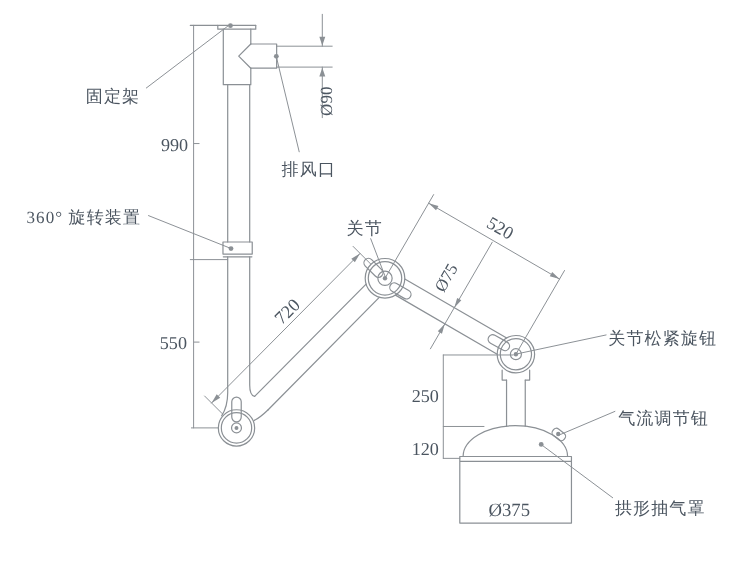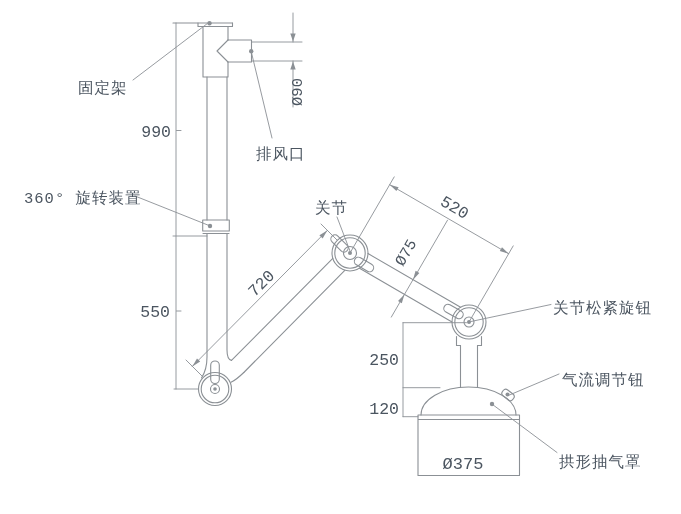--- a/index.html
+++ b/index.html
@@ -3,21 +3,21 @@
 <meta charset="utf-8">
 <style>
   :root{
     --line:#8b9095;
     --text:#4b5560;
     --bg:#ffffff;
   }
   html,body{margin:0;padding:0;background:var(--bg);}
   .page{
     width:662px;height:514px;position:relative;background:var(--bg);
-    font-family:Liberation Mono, monospace;
+    font-family:Liberation Serif, serif;
     overflow:hidden;
   }
   svg{display:block;}
   .ln{stroke:var(--line);fill:none;stroke-width:1.1;stroke-linecap:round;stroke-linejoin:round;}
   .thin{stroke:var(--line);fill:none;stroke-width:0.9;stroke-linecap:round;}
   .arrow{fill:var(--line);stroke:none;}
   .dot{fill:var(--line);stroke:none;}
   text{fill:var(--text);}
   .zh{font-size:15.5px;letter-spacing:1px;}
   .num{font-size:16.5px;}

